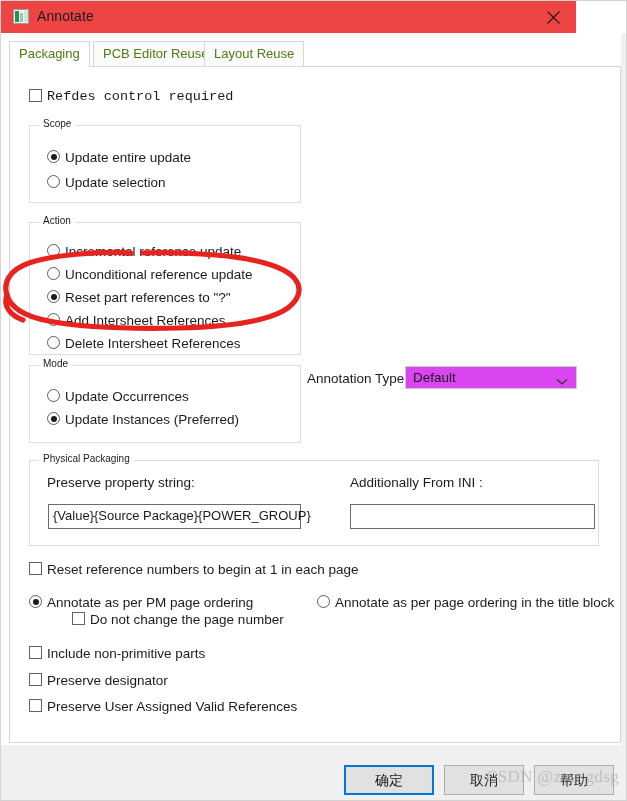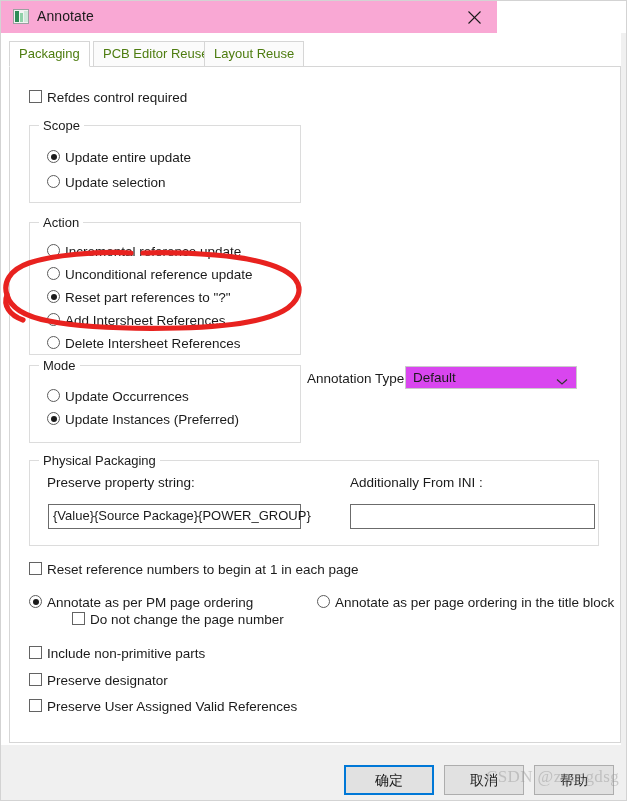--- a/index.html
+++ b/index.html
@@ -24,23 +24,23 @@
     background: #ffffff;
     box-sizing: border-box;
     border: 1px solid #d3d3d3;
     overflow: hidden;
   }
 
   
   #titlebar {
     position: absolute;
     left: 0; top: 0;
-    width: 496px;
+    width: 575px;
     height: 32px;
-    background: #f9a8d4;
+    background: #ef4444;
   }
   #app-icon {
     position: absolute;
     left: 12px; top: 8px;
     width: 16px; height: 15px;
     background: #f2f2f2;
     border: 1px solid #9aa0a0;
     box-sizing: border-box;
     overflow: hidden;
   }
@@ -150,21 +150,21 @@
     position: absolute;
     border: 1px solid #dcdcdc;
     box-sizing: border-box;
     background: transparent;
   }
   .group > .gtitle {
     position: absolute;
     top: -8px; left: 9px;
     background: #ffffff;
     padding: 0 4px;
-    font-size: 13px;
+    font-size: 10px;
     color: #1b1b1b;
     white-space: nowrap;
   }
 
   
   #annotation-type-label {
     position: absolute;
     left: 306px; top: 370px;
     font-size: 13.5px;
     color: #1b1b1b;
@@ -294,21 +294,21 @@
     <div class="tab" style="left:84px;">
       <span>PCB Editor Reuse</span>
     </div>
     <div class="tab" style="left:195px;">
       <span>Layout Reuse</span>
     </div>
   </div>
 
   <div id="panel">
 
-    <div class="row" style="left:19px; top:22px;">
+    <div class="row" style="left:19px; top:22px;font-family:Liberation Mono, monospace;">
       <span class="cb"></span><span class="lbl">Refdes control required</span>
     </div>
 
     <div class="group" style="left:19px; top:58px; width:272px; height:78px;">
       <div class="gtitle">Scope</div>
       <div class="row" style="left:17px; top:23px;">
         <span class="rb checked"></span><span class="lbl">Update entire update</span>
       </div>
       <div class="row" style="left:17px; top:48px;">
         <span class="rb"></span><span class="lbl">Update selection</span>

